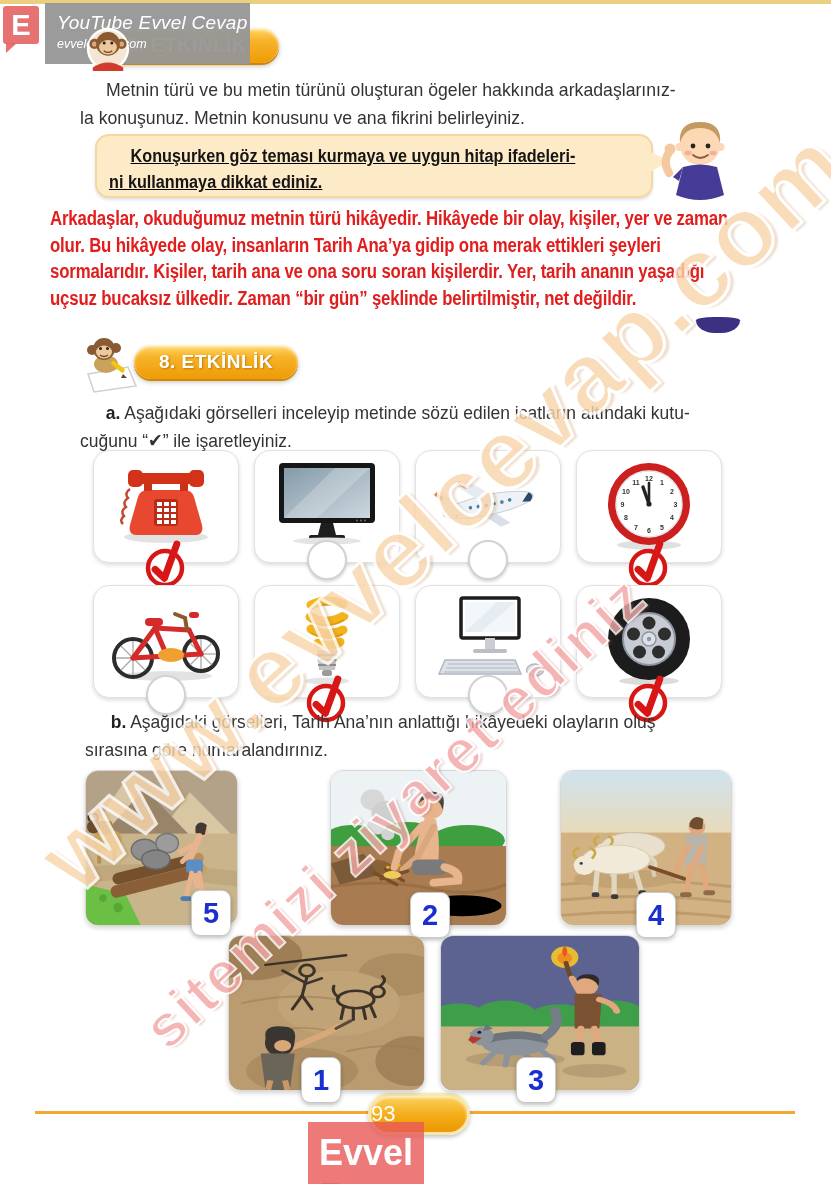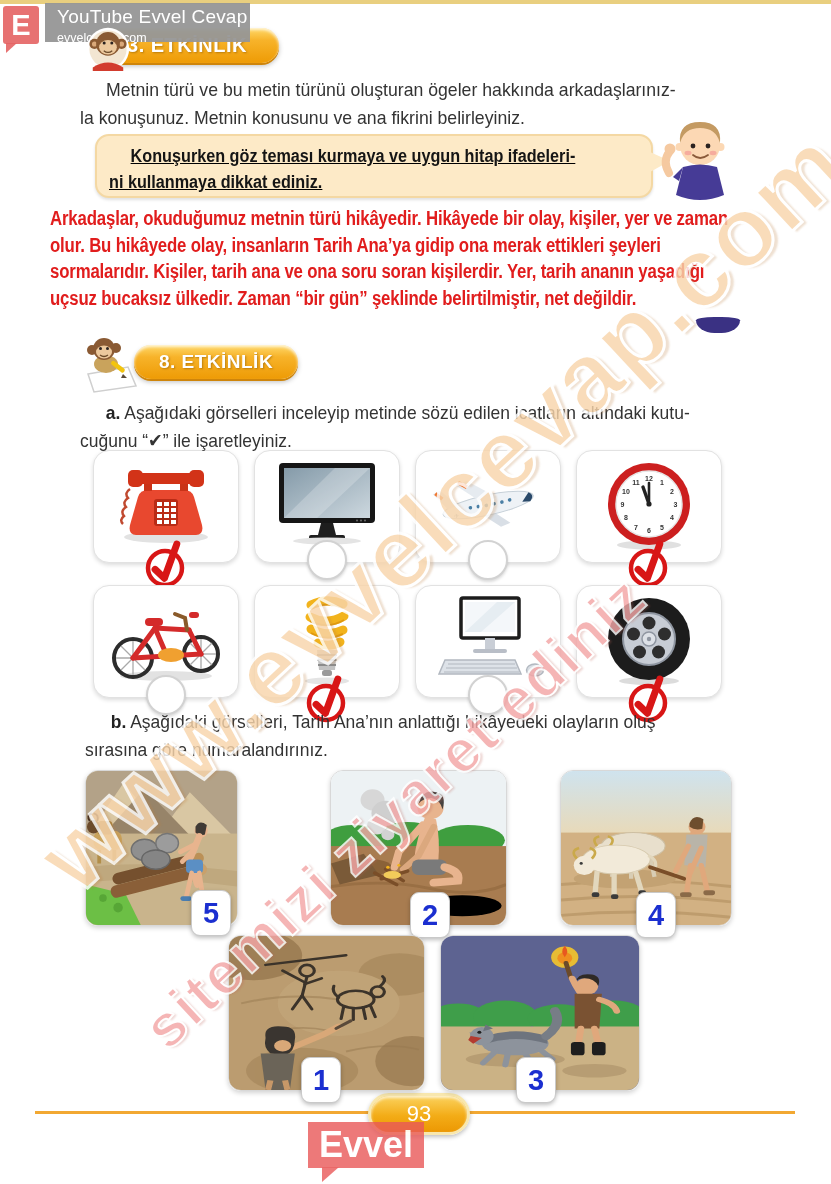--- a/index.html
+++ b/index.html
@@ -2,21 +2,21 @@
 <html><head>
 <meta charset="utf-8">
 <style>
   html,body{margin:0;padding:0;background:#888;}
   *{box-sizing:border-box;font-family:"Liberation Sans",sans-serif;}
   #page{position:relative;width:831px;height:1184px;background:#fff;overflow:hidden;margin:0 auto;}
   .abs{position:absolute;}
   .topline{left:0;top:0;width:831px;height:4px;background:#e9cf7f;}
 
   
-  .yt-bar{left:45px;top:3px;width:205px;height:39px;background:rgba(150,150,150,.95);z-index:50;padding:3px 0 0 12px;}
+  .yt-bar{left:45px;top:3px;width:205px;height:61px;background:rgba(150,150,150,.95);z-index:50;padding:9px 0 0 12px;font-style:italic;}
   .yt-line1{color:#fff;font-size:19px;letter-spacing:.2px;}
   .yt-line2{color:#fff;font-size:12.5px;margin-top:3px;}
   .e-logo{left:3px;top:6px;width:36px;height:38px;background:rgba(228,99,99,.9);border-radius:3px;z-index:51;color:#fff;font-weight:bold;font-size:29px;text-align:center;line-height:38px;}
   .e-logo:after{content:"";position:absolute;left:3px;bottom:-9px;width:0;height:0;border-top:10px solid rgba(228,99,99,.9);border-right:11px solid transparent;}
   .monkey-badge{left:86px;top:27px;width:44px;height:44px;z-index:60;}
 
   
   .banner{border-radius:18px;background:linear-gradient(180deg,#ffd96a 0%,#f7b32a 35%,#ee9b05 100%);box-shadow:0 2px 0 #cf850a,0 3px 5px rgba(0,0,0,.25),inset 0 2px 3px rgba(255,255,255,.75);color:#fff;font-weight:bold;text-align:center;text-shadow:1px 1px 2px rgba(140,90,0,.55);z-index:9;}
   .banner3{left:95px;top:28px;width:184px;height:35px;font-size:20px;line-height:35px;letter-spacing:.5px;}
   .banner4{left:134px;top:345px;width:164px;height:34px;font-size:19px;line-height:34px;letter-spacing:.5px;}
@@ -54,23 +54,23 @@
   .scene-img svg{display:block;width:100%;height:100%;}
   .badge{position:absolute;width:40px;height:46px;background:#fff;border:1px solid #c9c9c9;border-radius:9px;box-shadow:0 2px 4px rgba(0,0,0,.25);text-align:center;z-index:6;}
   .badge span{color:#1b2fd0;font-weight:bold;font-size:29px;line-height:44px;}
 
   
   .wm1{left:15px;top:830px;transform:rotate(-43deg);transform-origin:0 0;white-space:nowrap;font-weight:bold;font-size:100px;letter-spacing:2px;color:#f8d5ab;-webkit-text-stroke:3px #fff;text-shadow:3px 4px 2px rgba(190,130,70,.30);opacity:.82;z-index:40;pointer-events:none;}
   .wm2{left:130px;top:1012px;transform:rotate(-43deg);transform-origin:0 0;white-space:nowrap;font-weight:bold;font-size:60px;letter-spacing:2px;color:#f3a6a6;-webkit-text-stroke:2px #fff;text-shadow:2px 3px 2px rgba(190,100,90,.30);opacity:.82;z-index:40;pointer-events:none;}
 
   
   .footer-line{left:35px;top:1111px;width:760px;height:3px;background:#f2a832;z-index:1;}
-  .pill93{left:368px;top:1093px;width:102px;height:42px;border-radius:21px;background:linear-gradient(180deg,#fbd25e 0%,#f3ac17 55%,#ec9803 100%);border:3px solid #f8e7ae;box-shadow:0 2px 4px rgba(0,0,0,.25),inset 0 2px 3px rgba(255,255,255,.7);color:#fff;font-size:22px;text-align:center;line-height:36px;z-index:2;}
+  .pill93{left:368px;top:1093px;width:102px;height:42px;border-radius:21px;background:linear-gradient(180deg,#fbd25e 0%,#f3ac17 55%,#ec9803 100%);border:3px solid #f8e7ae;box-shadow:0 2px 4px rgba(0,0,0,.25),inset 0 2px 3px rgba(255,255,255,.7);color:#fff;font-size:22px;line-height:36px;z-index:2;}
   .brand{left:308px;top:1122px;display:flex;align-items:flex-start;gap:9px;z-index:50;opacity:.92;}
-  .brand-evvel{position:relative;background:rgba(233,88,88,.87);color:#fff;font-weight:bold;font-size:36px;line-height:46px;padding:0 11px;}
+  .brand-evvel{position:relative;background:rgba(233,88,88,.87);color:#fff;font-weight:bold;font-size:36px;line-height:46px;padding:8px 11px;}
   .brand-evvel:after{content:"";position:absolute;left:14px;bottom:-14px;width:0;height:0;border-top:15px solid rgba(233,88,88,.87);border-right:17px solid transparent;}
   .brand-cevap{color:#9e9e9e;font-weight:bold;font-size:36px;line-height:46px;letter-spacing:1px;}
 </style>
 </head>
 <body>
 
 <div id="page">
   <div class="abs topline"></div>
 
   <div class="abs e-logo">E</div>

